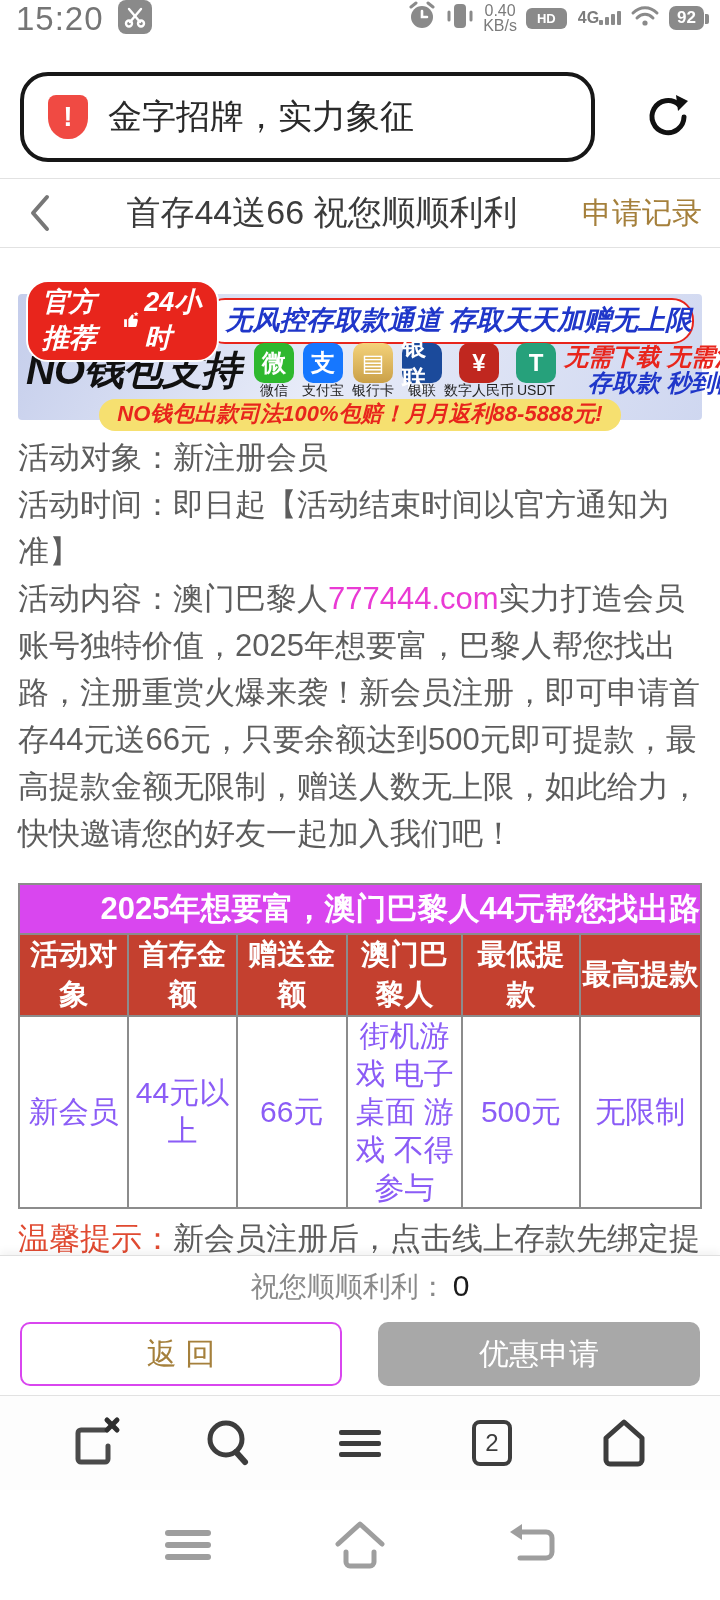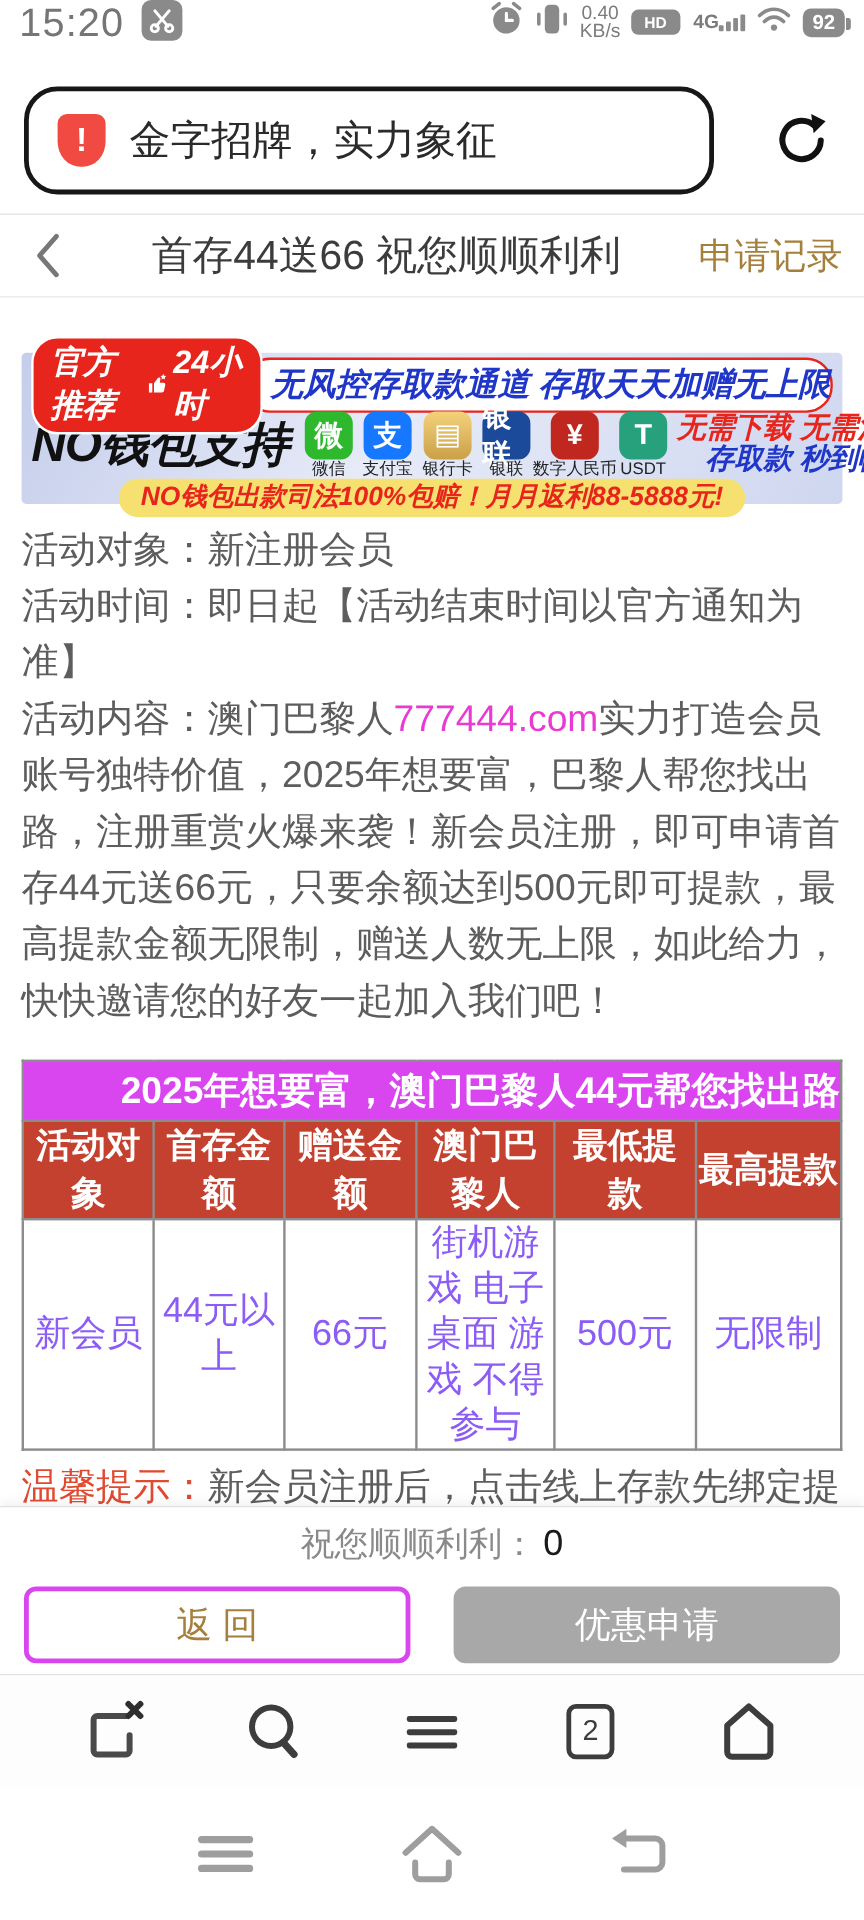--- a/index.html
+++ b/index.html
@@ -68,21 +68,21 @@
 
   
   .notice { margin-top:6px; font-size:31px; color:#5d5d5d; line-height:47px; }
   .redlabel { color:#e04a31; }
 
   
   .footpanel { height:140px; flex:0 0 auto; background:#fff; border-top:1px solid #e0e0e0; box-shadow:0 -4px 8px rgba(0,0,0,0.05); padding-top:12px; }
   .remain { text-align:center; font-size:28px; color:#8a8a8a; }
   .remain b { color:#1a1a1a; font-size:30px; font-weight:normal; margin-left:6px; }
   .btnrow { display:flex; justify-content:space-between; padding:16px 20px 0; }
-  .btn-back { width:322px; height:64px; background:#fff; border:4px solid #d946ef; border-radius:10px; color:#a5803c; font-size:30px; display:flex; align-items:center; justify-content:center; }
+  .btn-back { width:322px; height:64px; background:#fff; border:2px solid #d946ef; border-radius:10px; color:#a5803c; font-size:30px; display:flex; align-items:center; justify-content:center; }
   .btn-apply { width:322px; height:64px; background:#a8a8a8; border:none; border-radius:10px; color:#fff; font-size:30px; display:flex; align-items:center; justify-content:center; }
 
   
   .toolbar { height:95px; flex:0 0 auto; background:#fdfdfd; border-top:1px solid #e2e2e2; display:flex; align-items:center; justify-content:space-around; padding:0 30px; }
   .tool { width:60px; height:60px; display:flex; align-items:center; justify-content:center; }
   .tabcount { width:40px; height:46px; border:4px solid #3d3d3d; border-radius:8px; display:flex; align-items:center; justify-content:center; font-size:24px; color:#3d3d3d; }
 
   
   .navbar { height:110px; flex:0 0 auto; background:#fff; display:flex; align-items:center; justify-content:space-between; padding:0 160px; }
   .nav { width:56px; height:56px; display:flex; align-items:center; justify-content:center; }

